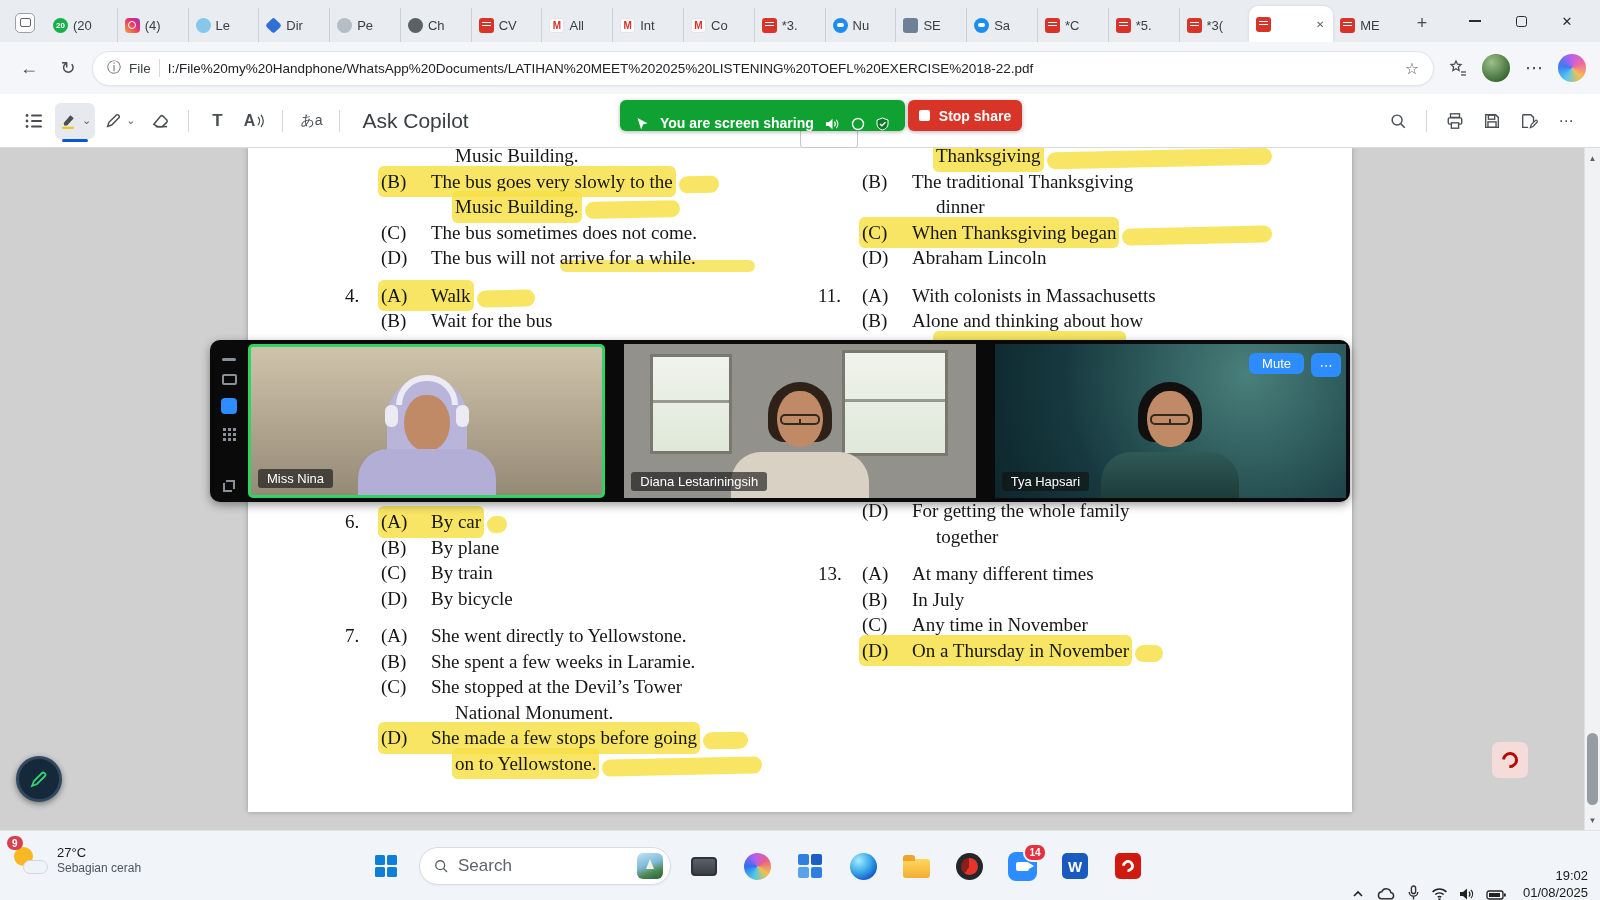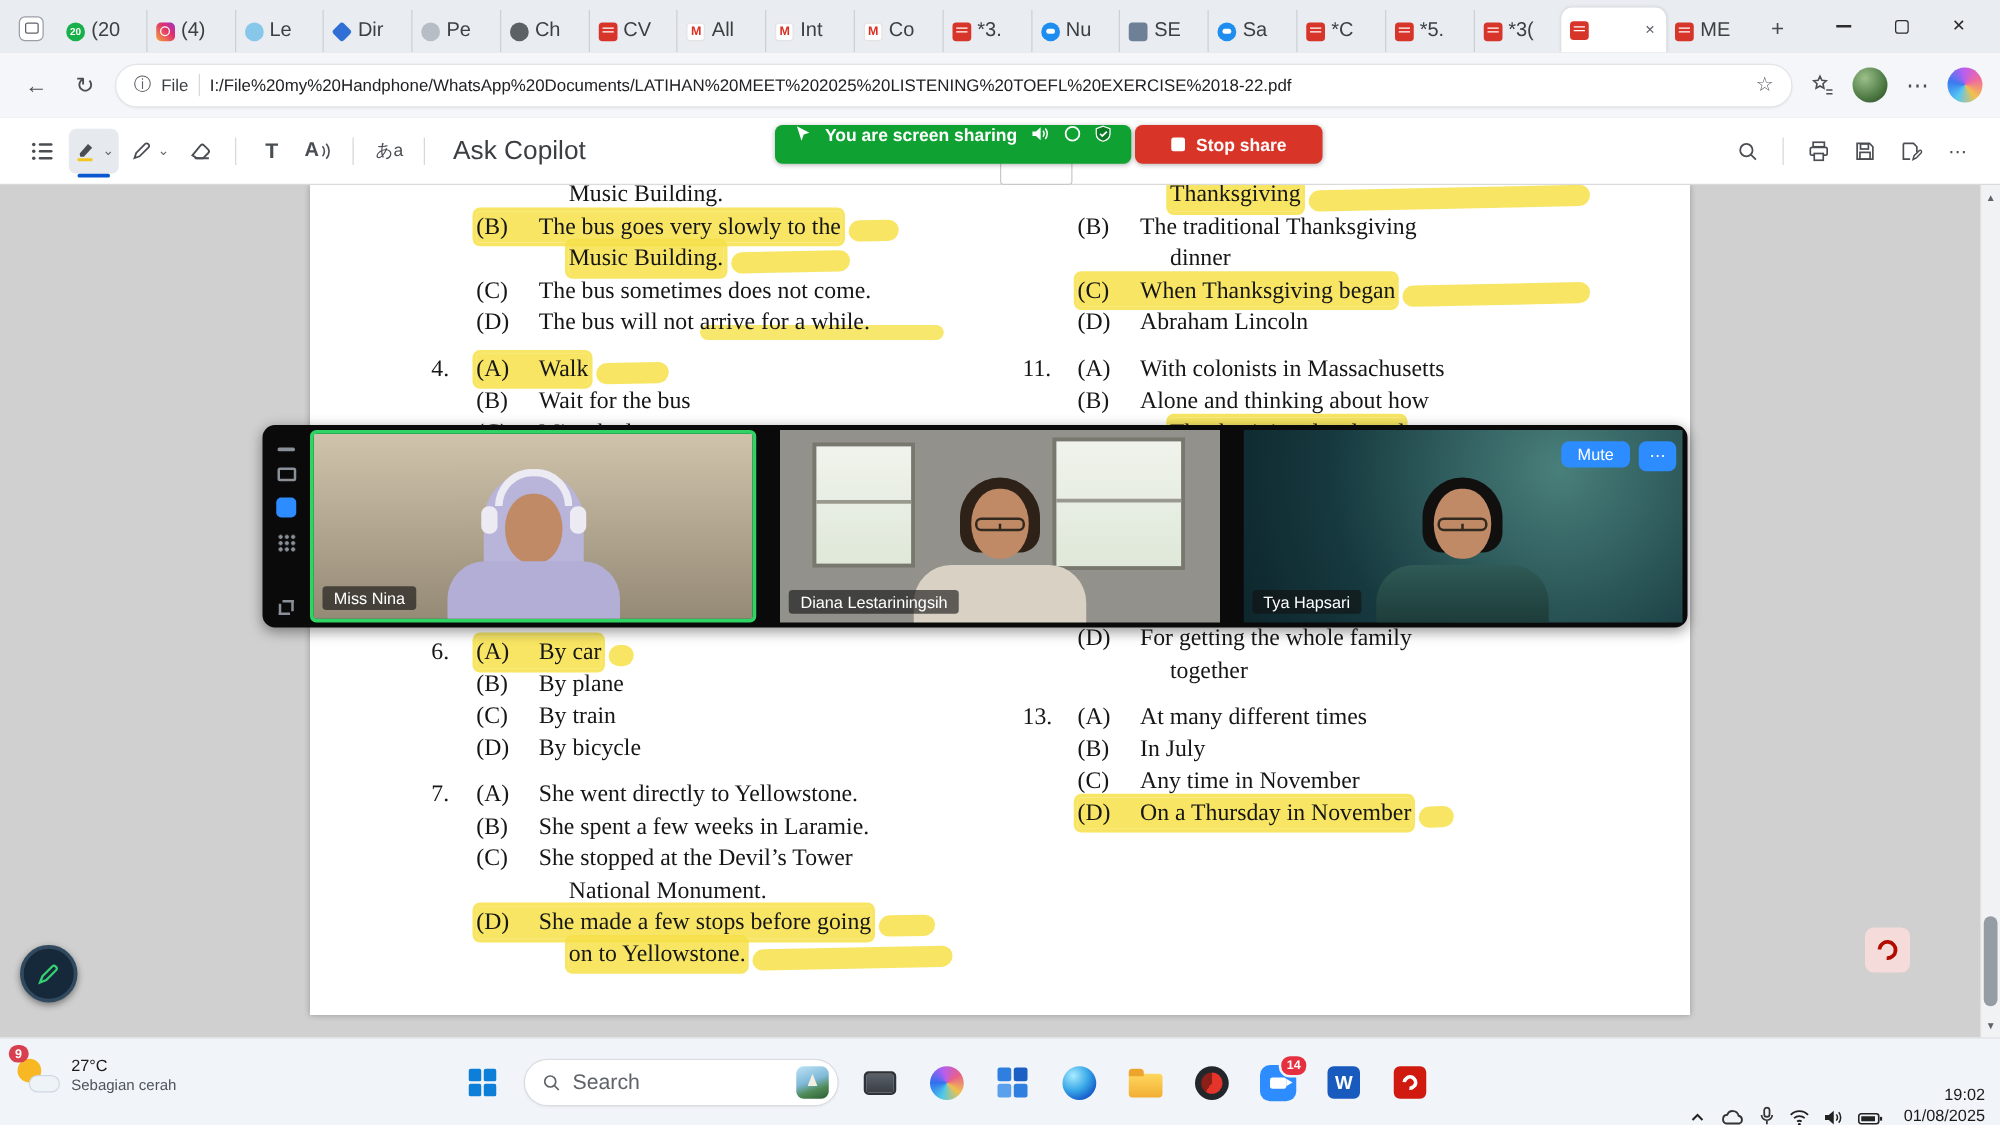--- a/index.html
+++ b/index.html
@@ -9,21 +9,21 @@
 
 
 .tabbar{position:absolute;top:0;left:0;right:0;height:42px;background:#e9ecf0;display:flex;align-items:flex-end;padding:0 10px 0 8px;z-index:20}
 .tab-home{width:34px;height:30px;margin:0 4px 4px 0;display:flex;align-items:center;justify-content:center}
 .th-ico{width:20px;height:20px;background:#fff;border:1.5px solid #9aa0a6;border-radius:5px;position:relative}
 .th-ico::after{content:"";position:absolute;left:4px;top:4px;width:9px;height:7px;border:1.5px solid #5f6368;border-radius:2px}
 .tabs{flex:1;display:flex;align-items:flex-end;min-width:0;height:100%}
 .tab{height:34px;display:flex;align-items:center;gap:5px;padding:0 7px;min-width:0;flex:1 1 62px;max-width:92px;cursor:default}
 .tab:not(.active)+.tab:not(.active){border-left:1px solid #cdd1d6}
 .tab.active{background:#fff;border-radius:9px 9px 0 0;height:36px;flex:0 0 84px;box-shadow:0 0 3px rgba(0,0,0,.12)}
-.tab-label{flex:1;min-width:0;overflow:hidden;white-space:nowrap;font-size:16px;color:#3c4043}
+.tab-label{flex:1;min-width:0;overflow:hidden;white-space:nowrap;font-size:13px;color:#3c4043}
 .tab-close{font-size:10px;color:#5f6368;padding:0 2px}
 .fav{width:15px;height:15px;flex:none;border-radius:4px;display:flex;align-items:center;justify-content:center;font-size:8px;color:#fff;font-weight:bold}
 .fav.whatsapp-badge{background:#17b04a;border-radius:50%}
 .fav.instagram{background:linear-gradient(45deg,#f4a23c,#e1306c 60%,#9b33c9);border-radius:4px;position:relative}
 .fav.instagram::after{content:"";position:absolute;inset:3.5px;border:1.5px solid #fff;border-radius:4px}
 .fav.gmail{background:#fff;border:1px solid #e4e4e4;color:#d93025;font-size:10px;border-radius:3px}
 .fav.pdf{background:#d7342a;border-radius:3px;position:relative}
 .fav.pdf::after{content:"";position:absolute;left:3px;top:4px;width:9px;height:1.6px;background:#fff;box-shadow:0 3px 0 #fff}
 .fav.chat-blue{background:#1d8ef0;border-radius:50%;position:relative}
 .fav.chat-blue::after{content:"";position:absolute;left:4px;top:5px;width:7px;height:4px;background:#fff;border-radius:2px}
@@ -59,23 +59,23 @@
 .vsep{width:1px;height:22px;background:#d8d8d8;margin:0 7px}
 .ask-copilot{font-size:21px;color:#3b3e42;padding:0 10px}
 .read-a{font-size:16px;font-weight:bold}
 .trans{font-size:14px}
 .t-letter{font-size:17px;font-weight:bold}
 .pdfbar .spacer{flex:1}
 .pagenum-box{position:absolute;left:800px;top:122px;width:58px;height:26px;background:#fff;border:1px solid #c9c9c9;border-radius:3px;z-index:22}
 
 
 .share-banner{position:absolute;left:620px;top:100px;z-index:45;display:flex;gap:3px;height:31px}
-.share-green{background:#0fa131;display:flex;align-items:flex-start;gap:11px;padding:0 16px;height:100%;color:#fff;border-radius:6px;box-shadow:0 1px 4px rgba(0,0,0,.3)}
+.share-green{background:#0fa131;display:flex;align-items:flex-end;gap:11px;padding:0 16px;height:100%;color:#fff;border-radius:6px;box-shadow:0 1px 4px rgba(0,0,0,.3)}
 .share-text{font-size:14px;font-weight:bold;white-space:nowrap}
-.share-red{background:#d83528;display:flex;align-items:center;gap:9px;padding:0 29px;height:100%;color:#fff;font-size:14px;font-weight:bold;border-radius:6px;box-shadow:0 1px 4px rgba(0,0,0,.3);white-space:nowrap}
+.share-red{background:#d83528;display:flex;align-items:center;gap:9px;padding:0 11px;height:100%;color:#fff;font-size:14px;font-weight:bold;border-radius:6px;box-shadow:0 1px 4px rgba(0,0,0,.3);white-space:nowrap}
 .stop-square{width:11px;height:11px;background:#fff;border-radius:2px;flex:none}
 
 
 .content{position:absolute;top:148px;left:0;right:0;height:682px;background:#d0d0d0}
 .page{position:absolute;left:248px;top:0;width:1104px;height:664px;background:#fff;overflow:hidden;box-shadow:0 0 5px rgba(0,0,0,.28)}
 .qblock{position:absolute;font-family:"Liberation Serif","DejaVu Serif",serif;font-size:19px;color:#161616}
 .q-line{display:flex;height:25.5px;line-height:25.5px;position:relative;white-space:nowrap}
 .q-line.gap{margin-top:12px}
 .q-num{width:36px;flex:none}
 .wide .q-num{width:44px}

